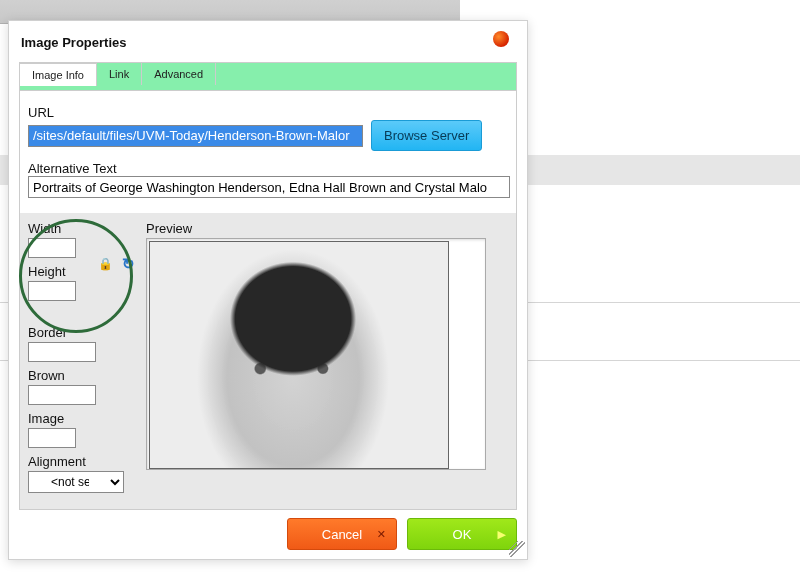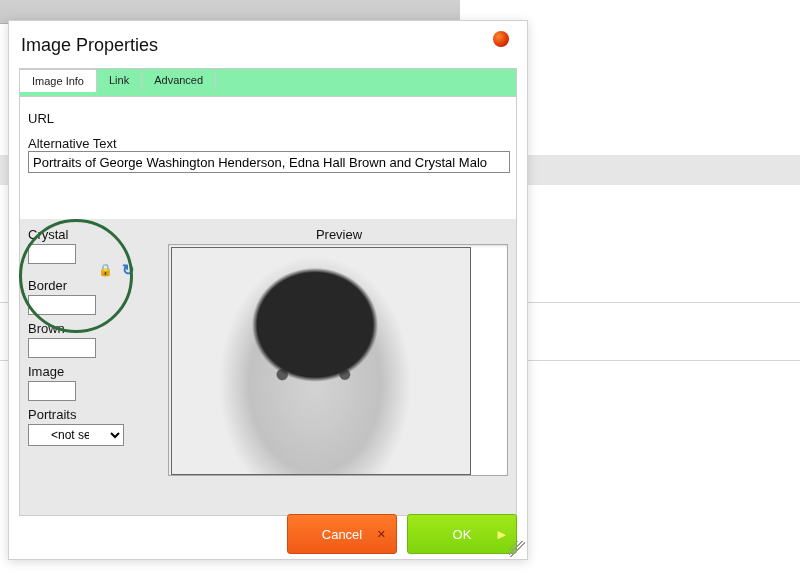--- a/index.html
+++ b/index.html
@@ -30,22 +30,22 @@
   .dialog {
     position: absolute;
     left: 8px; top: 20px;
     width: 520px; height: 540px;
     background: #fff;
     border: 1px solid #d0d0d0;
     box-shadow: 0 2px 10px rgba(0,0,0,0.15);
   }
   .dialog-title {
     padding: 14px 12px 10px 12px;
-    font-weight: normal;
-    font-size: 18px;
+    font-weight: bold;
+    font-size: 13px;
     color: #111;
   }
   .close-dot {
     position: absolute;
     right: 18px; top: 10px;
     width: 16px; height: 16px;
     border-radius: 50%;
     background: radial-gradient(circle at 35% 35%, #ff8a2a, #d62400 70%);
   }
   .tabs {
@@ -167,22 +167,22 @@
   .highlight-circle {
     position: absolute;
     left: 10px; top: 198px;
     width: 114px; height: 114px;
     border: 3px solid #2e6b3a;
     border-radius: 50%;
     pointer-events: none;
   }
   .preview-area {
     position: absolute;
-    left: 148px; top: 8px;
-    width: 342px; height: 256px; text-align: center;
+    left: 126px; top: 8px;
+    width: 342px; height: 256px;
   }
   .preview-label {
     font-size: 13px; color: #111; margin-bottom: 2px; display: block;
   }
   .preview-box {
     width: 340px; height: 232px;
     background: #fff;
     border: 1px solid #aaa;
     box-shadow: inset 1px 1px 3px rgba(0,0,0,0.15);
     overflow: hidden;
@@ -204,21 +204,21 @@
   .dialog-footer {
     position: absolute;
     left: 10px; right: 10px; bottom: 10px;
     height: 30px;
     display: flex;
     justify-content: flex-end;
     align-items: center;
     gap: 10px;
   }
   .btn {
-    width: 110px; height: 40px;
+    width: 110px; height: 32px;
     border-radius: 3px;
     font-size: 13px;
     display: flex; align-items: center; justify-content: center;
     gap: 12px;
     cursor: pointer;
     position: relative;
     color: #fff;
   }
   .btn-cancel {
     background: linear-gradient(#ff7a2a, #f05a16);
@@ -258,48 +258,56 @@
   <div class="tabs">
     <div class="tab active">Image Info</div>
     <div class="tab">Link</div>
     <div class="tab">Advanced</div>
   </div>
 
   <div class="panel-outer">
 
     <div class="panel-inner">
       <span class="label">URL</span>
+      <div class="url-row">
+        <input class="url-input" value="/sites/default/files/UVM-Today/Henderson-Brown-Malor" style="">
+        <button class="browse-btn">Browse Server</button>
+      </div>
       <span class="label" style="margin-top:10px">Alternative Text</span>
       <input class="alt-input" value="Portraits of George Washington Henderson, Edna Hall Brown and Crystal Malo" style="">
     </div>
 
     <div class="lower">
 
       <div class="dims">
         <div class="dim-group">
-          <span class="dim-label">Crystal</span>
+          <span class="dim-label">Width</span>
+          <input class="dim-input-sm" value="" style="">
+        </div>
+        <div class="dim-group">
+          <span class="dim-label">Height</span>
           <input class="dim-input-sm" value="" style="">
         </div>
         <span class="lock-icon">🔒</span>
         <span class="reset-icon">↻</span>
 
-        <div class="dim-group" style="margin-top:14px">
+        <div class="dim-group" style="margin-top:24px">
           <span class="dim-label">Border</span>
           <input class="dim-input" value="" style="">
         </div>
         <div class="dim-group">
           <span class="dim-label">Brown</span>
           <input class="dim-input" value="" style="">
         </div>
         <div class="dim-group">
           <span class="dim-label">Image</span>
           <input class="dim-input-sm" value="" style="">
         </div>
         <div class="dim-group">
-          <span class="dim-label">Portraits</span>
+          <span class="dim-label">Alignment</span>
           <select class="align-select">
             <option>&lt;not set&gt;</option>
           </select>
         </div>
       </div>
 
       <div class="preview-area">
         <span class="preview-label">Preview</span>
         <div class="preview-box">
           <div class="preview-img"></div>

